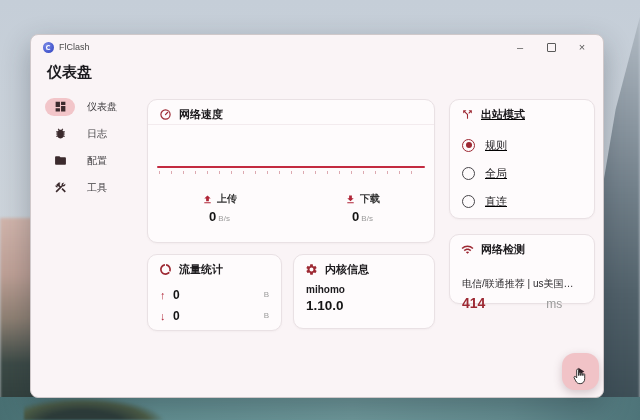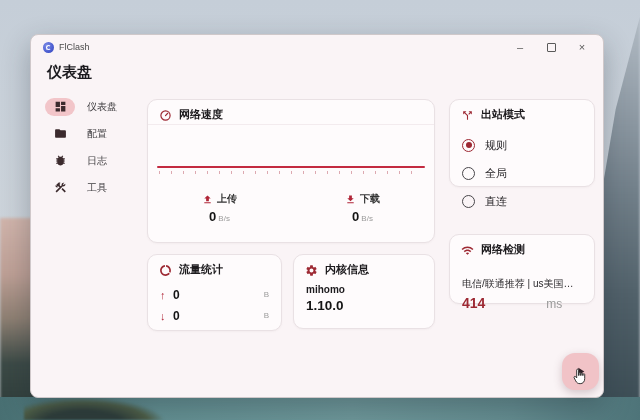--- a/index.html
+++ b/index.html
@@ -39,21 +39,21 @@
   .sidebar{position:absolute;left:14px;top:58px;width:92px;}
   .side-item{height:27px;display:flex;align-items:center;cursor:pointer;}
   .side-icon-wrap{width:30px;height:18px;border-radius:9px;display:flex;align-items:center;justify-content:center;}
   .side-item.selected .side-icon-wrap{background:#f2c5c9;}
   .side-icon-wrap svg{width:13px;height:13px;color:#3b2a2d;}
   .side-label{margin-left:12px;font-size:10px;color:#3d3b3e;}
 
   
   .card{position:absolute;background:#fefbfc;border:1px solid #e9e1e4;border-radius:10px;
     box-shadow:0 1px 2px rgba(120,90,100,.05);box-sizing:border-box;}
-  .card-head{display:flex;align-items:flex-end;gap:7px;padding:7px 11px 5px;}
+  .card-head{display:flex;align-items:center;gap:7px;padding:7px 11px 5px;}
   .card-head svg{width:13px;height:13px;color:#9d2933;flex:none;}
   .card-title{font-size:11px;font-weight:600;color:#1d1b1e;}
 
   .card-speed{left:116px;top:64px;width:288px;height:144px;}
   .speed-divider{position:absolute;left:0;right:0;top:24px;height:1px;background:#f3ebee;}
   .chart{position:absolute;left:9px;right:9px;top:30px;height:48px;}
   .chart-line{position:absolute;left:0;right:0;top:36px;height:2px;background:#c32a40;border-radius:1px;}
   .chart-ticks{position:absolute;left:2px;right:2px;top:41px;height:3px;
     background:repeating-linear-gradient(90deg,#dda9b1 0 1.5px,rgba(0,0,0,0) 1.5px 12px);}
   .speed-stats{position:absolute;left:0;right:0;top:92px;display:flex;}
@@ -67,21 +67,21 @@
   .traffic-rows{padding:2px 12px 0;}
   .t-row{display:flex;align-items:center;height:21px;}
   .t-arrow{font-size:11px;color:#b02537;width:13px;font-weight:700;}
   .t-val{font-size:12px;font-weight:600;color:#141414;}
   .t-unit{margin-left:auto;font-size:8px;color:#9a9a9a;}
 
   .card-core{left:262px;top:219px;width:142px;height:75px;}
   .core-name{padding:2px 12px 0;font-size:10px;font-weight:700;color:#1d1b1e;}
   .core-version{padding:3px 12px 0;font-size:13.5px;font-weight:600;color:#141414;}
 
-  .card-mode{left:418px;top:64px;width:146px;height:88px;}
+  .card-mode{left:418px;top:64px;width:146px;height:120px;text-decoration:underline;}
   .radio-group{padding:4px 12px 0;}
   .radio-row{display:flex;align-items:center;height:28px;cursor:pointer;}
   .radio{width:13px;height:13px;border-radius:50%;border:1.6px solid #48464a;box-sizing:border-box;
     display:flex;align-items:center;justify-content:center;flex:none;}
   .radio-row.selected .radio{border-color:#9d2933;}
   .radio-dot{width:6px;height:6px;border-radius:50%;background:#9d2933;display:none;}
   .radio-row.selected .radio-dot{display:block;}
   .radio-label{margin-left:10px;font-size:11px;color:#1d1b1e;}
 
   .card-test{left:418px;top:199px;width:146px;height:70px;}
@@ -136,32 +136,32 @@
         <span class="side-icon-wrap">
           <svg viewBox="0 0 24 24" fill="currentColor">
               <path d="M3 13h8V3H3v10zm0 8h8v-6H3v6zm10 0h8V11h-8v10zm0-18v6h8V3h-8z"></path>
             </svg>
         </span>
         <span class="side-label">仪表盘</span>
       </div>
       <div class="side-item">
         <span class="side-icon-wrap">
           <svg viewBox="0 0 24 24" fill="currentColor">
+              <path d="M20 8h-2.81c-.45-.78-1.07-1.45-1.82-1.96L17.12 4.3l-1.41-1.41-2.17 2.17C13.06 4.95 12.54 4.9 12 4.9s-1.06.05-1.54.16L8.29 2.89 6.88 4.3l1.75 1.74C7.88 6.55 7.26 7.22 6.81 8H4v2h2.09c-.05.33-.09.66-.09 1v1H4v2h2v1c0 .34.04.67.09 1H4v2h2.81c1.04 1.79 2.97 3 5.19 3s4.15-1.21 5.19-3H20v-2h-2.09c.05-.33.09-.66.09-1v-1h2v-2h-2v-1c0-.34-.04-.67-.09-1H20V8z"></path>
+            </svg>
+        </span>
+        <span class="side-label">日志</span>
+      </div>
+      <div class="side-item">
+        <span class="side-icon-wrap">
+          <svg viewBox="0 0 24 24" fill="currentColor">
               <path d="M10 4H4c-1.1 0-2 .9-2 2v12c0 1.1.9 2 2 2h16c1.1 0 2-.9 2-2V8c0-1.1-.9-2-2-2h-8l-2-2z"></path>
             </svg>
         </span>
         <span class="side-label">配置</span>
-      </div>
-      <div class="side-item">
-        <span class="side-icon-wrap">
-          <svg viewBox="0 0 24 24" fill="currentColor">
-              <path d="M20 8h-2.81c-.45-.78-1.07-1.45-1.82-1.96L17.12 4.3l-1.41-1.41-2.17 2.17C13.06 4.95 12.54 4.9 12 4.9s-1.06.05-1.54.16L8.29 2.89 6.88 4.3l1.75 1.74C7.88 6.55 7.26 7.22 6.81 8H4v2h2.09c-.05.33-.09.66-.09 1v1H4v2h2v1c0 .34.04.67.09 1H4v2h2.81c1.04 1.79 2.97 3 5.19 3s4.15-1.21 5.19-3H20v-2h-2.09c.05-.33.09-.66.09-1v-1h2v-2h-2v-1c0-.34-.04-.67-.09-1H20V8z"></path>
-            </svg>
-        </span>
-        <span class="side-label">日志</span>
       </div>
       <div class="side-item">
         <span class="side-icon-wrap">
           <svg viewBox="0 0 24 24" fill="currentColor">
               <path d="M13.78 15.17l2.12-2.12 6 6-2.12 2.12zM17.5 10c1.93 0 3.5-1.57 3.5-3.5 0-.58-.16-1.12-.41-1.6l-2.7 2.7-1.49-1.49 2.7-2.7c-.48-.25-1.02-.41-1.6-.41C15.57 3 14 4.57 14 6.5c0 .41.08.8.21 1.16l-1.85 1.85-1.78-1.78.71-.71-1.41-1.41L12 3.49c-1.17-1.17-3.07-1.17-4.24 0L4.22 7.03l1.41 1.41H2.81l-.71.71 3.54 3.54.71-.71V9.15l1.41 1.41.71-.71 1.78 1.78-7.41 7.41 2.12 2.12L16.34 9.79c.36.13.75.21 1.16.21z"></path>
             </svg>
         </span>
         <span class="side-label">工具</span>
       </div>
     </div>

